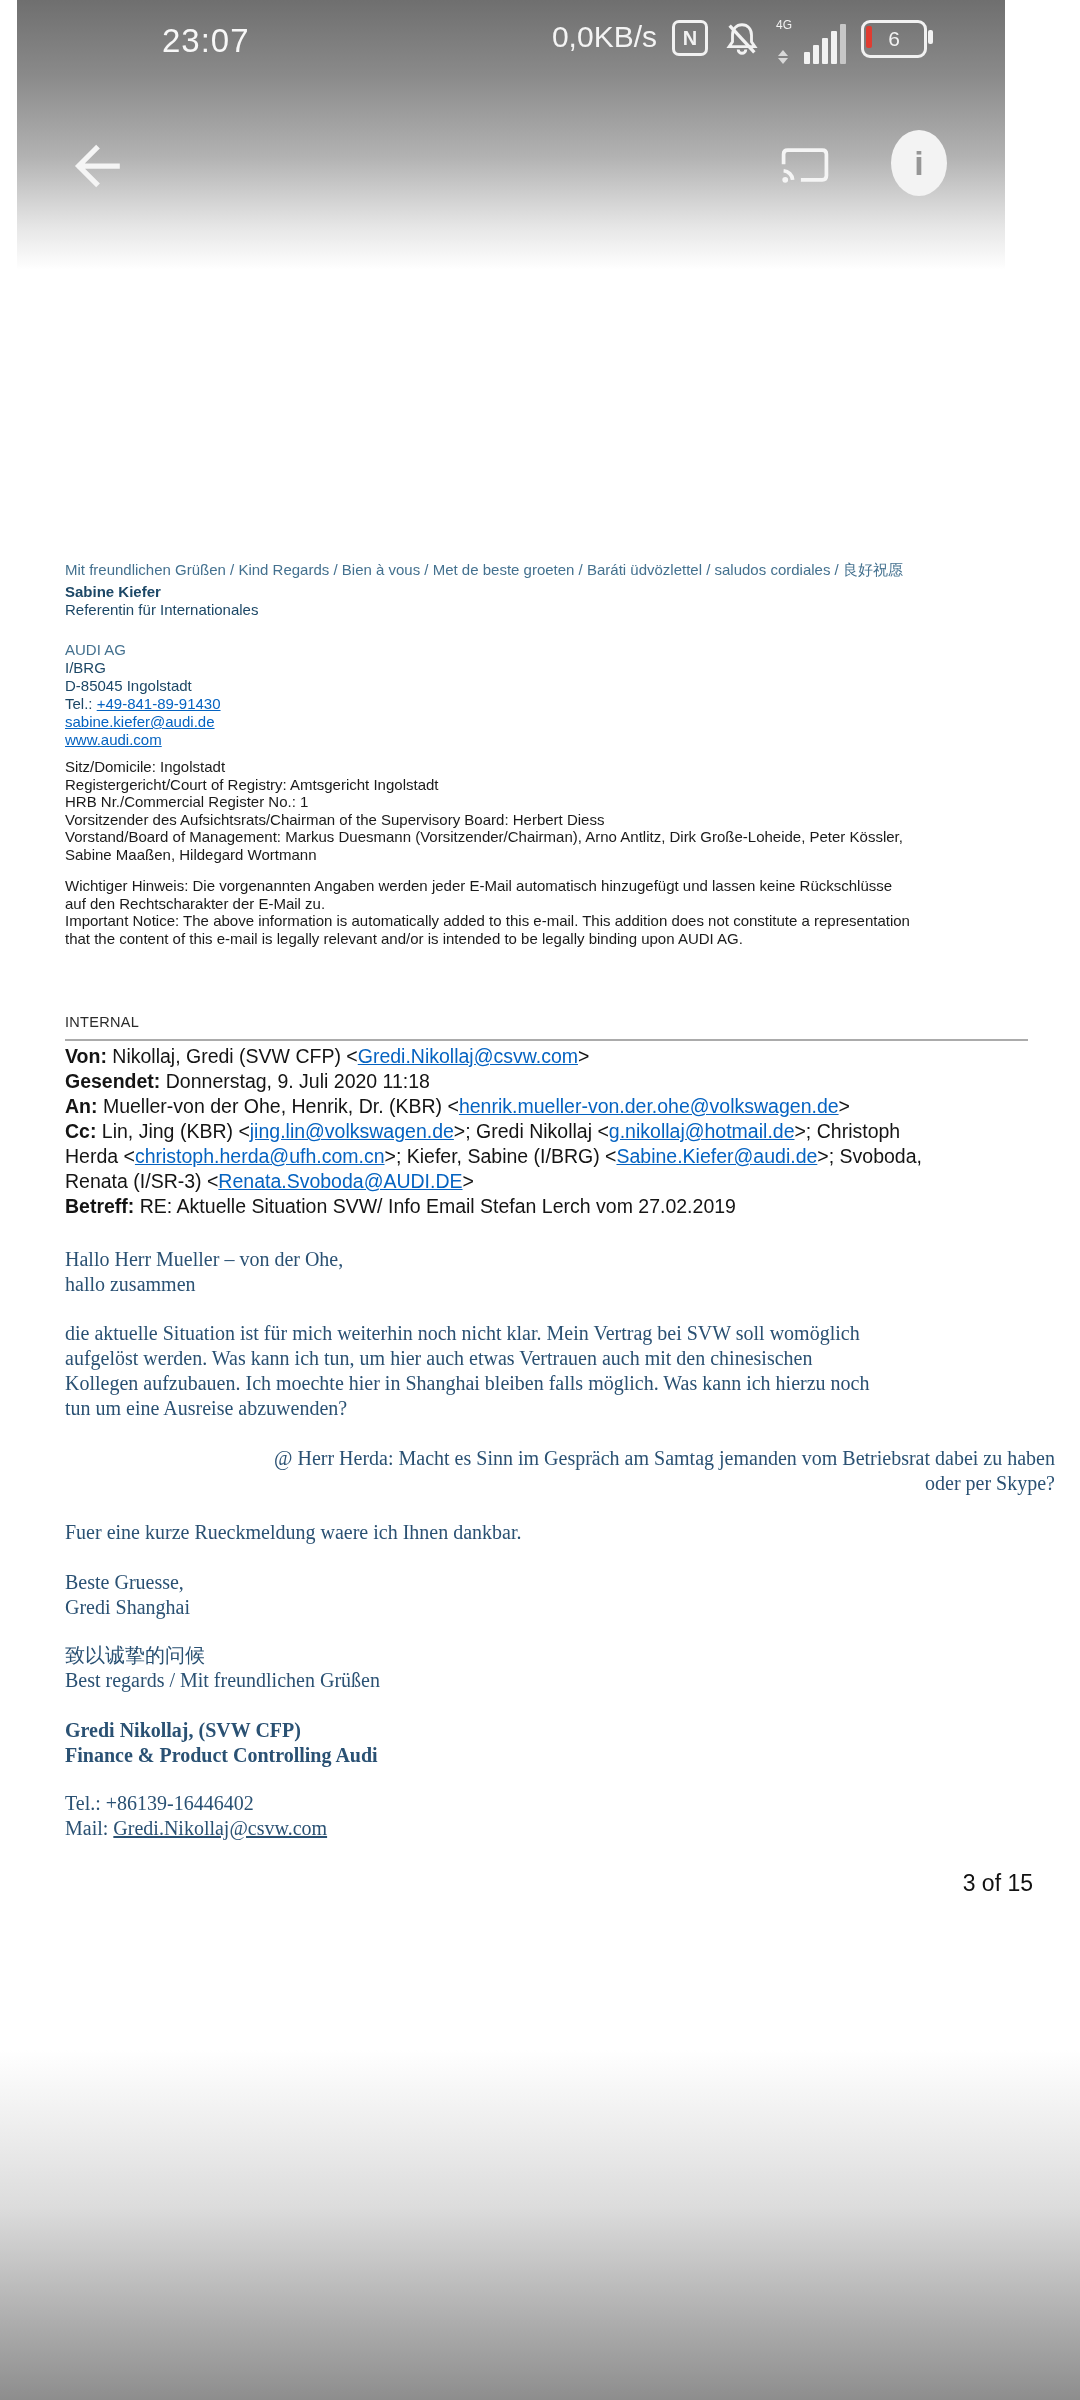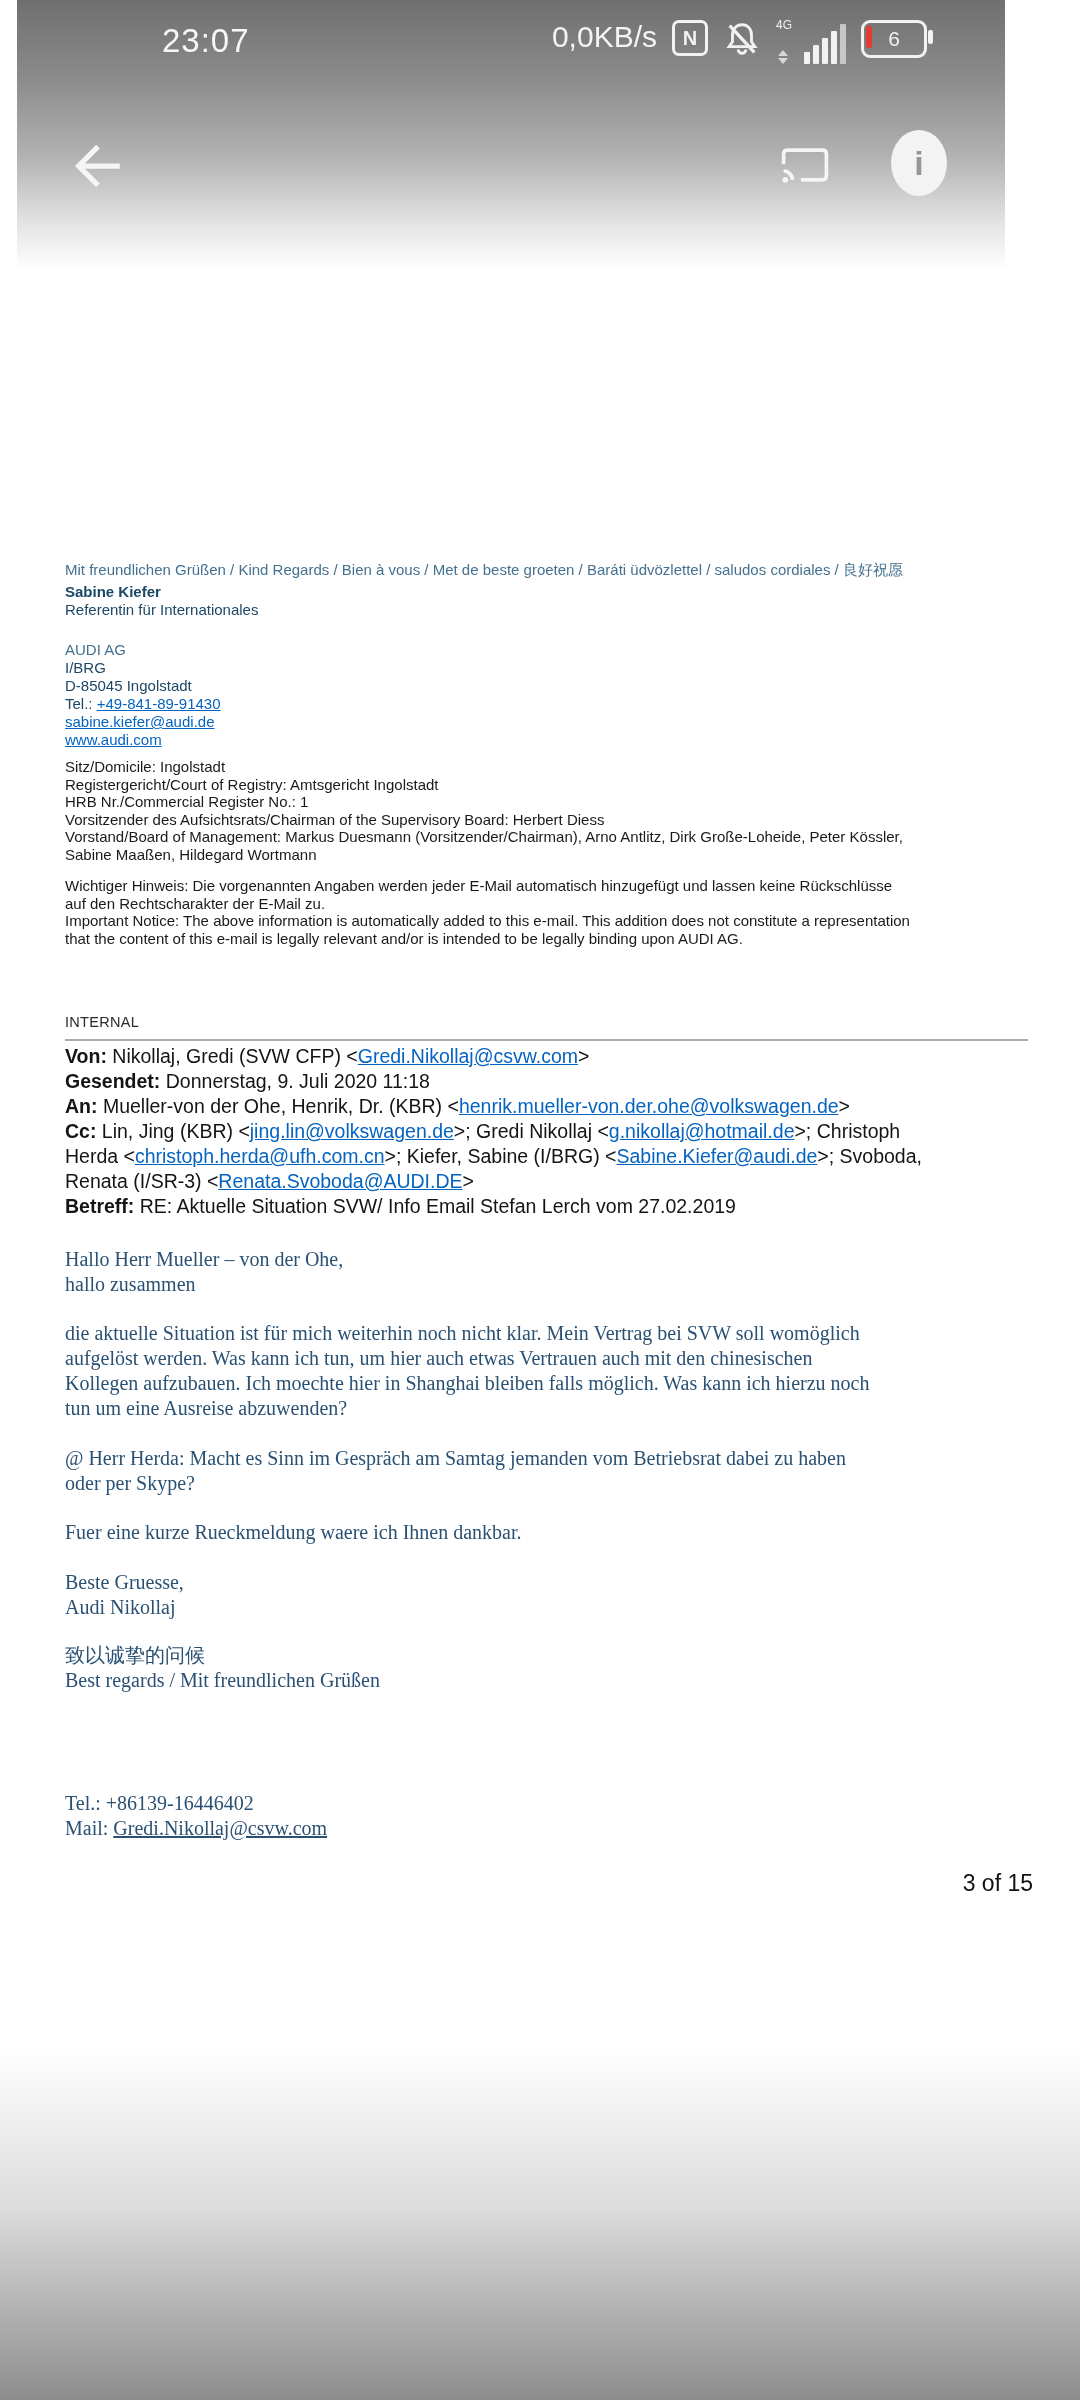--- a/index.html
+++ b/index.html
@@ -144,37 +144,41 @@
     <div class="line">hallo zusammen</div>
   </div>
 
   <div class="blk serif" style="top:1321px;">
     <div class="line">die aktuelle Situation ist für mich weiterhin noch nicht klar. Mein Vertrag bei SVW soll womöglich</div>
     <div class="line">aufgelöst werden. Was kann ich tun, um hier auch etwas Vertrauen auch mit den chinesischen</div>
     <div class="line">Kollegen aufzubauen. Ich moechte hier in Shanghai bleiben falls möglich. Was kann ich hierzu noch</div>
     <div class="line">tun um eine Ausreise abzuwenden?</div>
   </div>
 
-  <div class="blk serif" style="top:1446px;">
+  <div class="blk serif" style="top:1446px;text-align:right;">
     <div class="line">@ Herr Herda: Macht es Sinn im Gespräch am Samtag jemanden vom Betriebsrat dabei zu haben</div>
     <div class="line">oder per Skype?</div>
   </div>
 
   <div class="blk serif line" style="top:1520px;">Fuer eine kurze Rueckmeldung waere ich Ihnen dankbar.</div>
 
   <div class="blk serif" style="top:1570px;">
     <div class="line">Beste Gruesse,</div>
-    <div class="line">Audi Nikollaj</div>
+    <div class="line">Gredi Shanghai</div>
   </div>
 
   <div class="blk serif" style="top:1643px;">
     <div class="line">致以诚挚的问候</div>
     <div class="line">Best regards / Mit freundlichen Grüßen</div>
   </div>
 
+  <div class="blk serif bold" style="top:1718px;">
+    <div class="line">Gredi Nikollaj, (SVW CFP)</div>
+    <div class="line">Finance &amp; Product Controlling Audi</div>
+  </div>
 
   <div class="blk serif" style="top:1791px;">
     <div class="line">Tel.: +86139-16446402</div>
     <div class="line"><span>Mail: </span><span class="lnk">Gredi.Nikollaj@csvw.com</span></div>
   </div>
 
   <div class="page-ind">3 of 15</div>
 </div>
 
 <div class="top-scrim">

